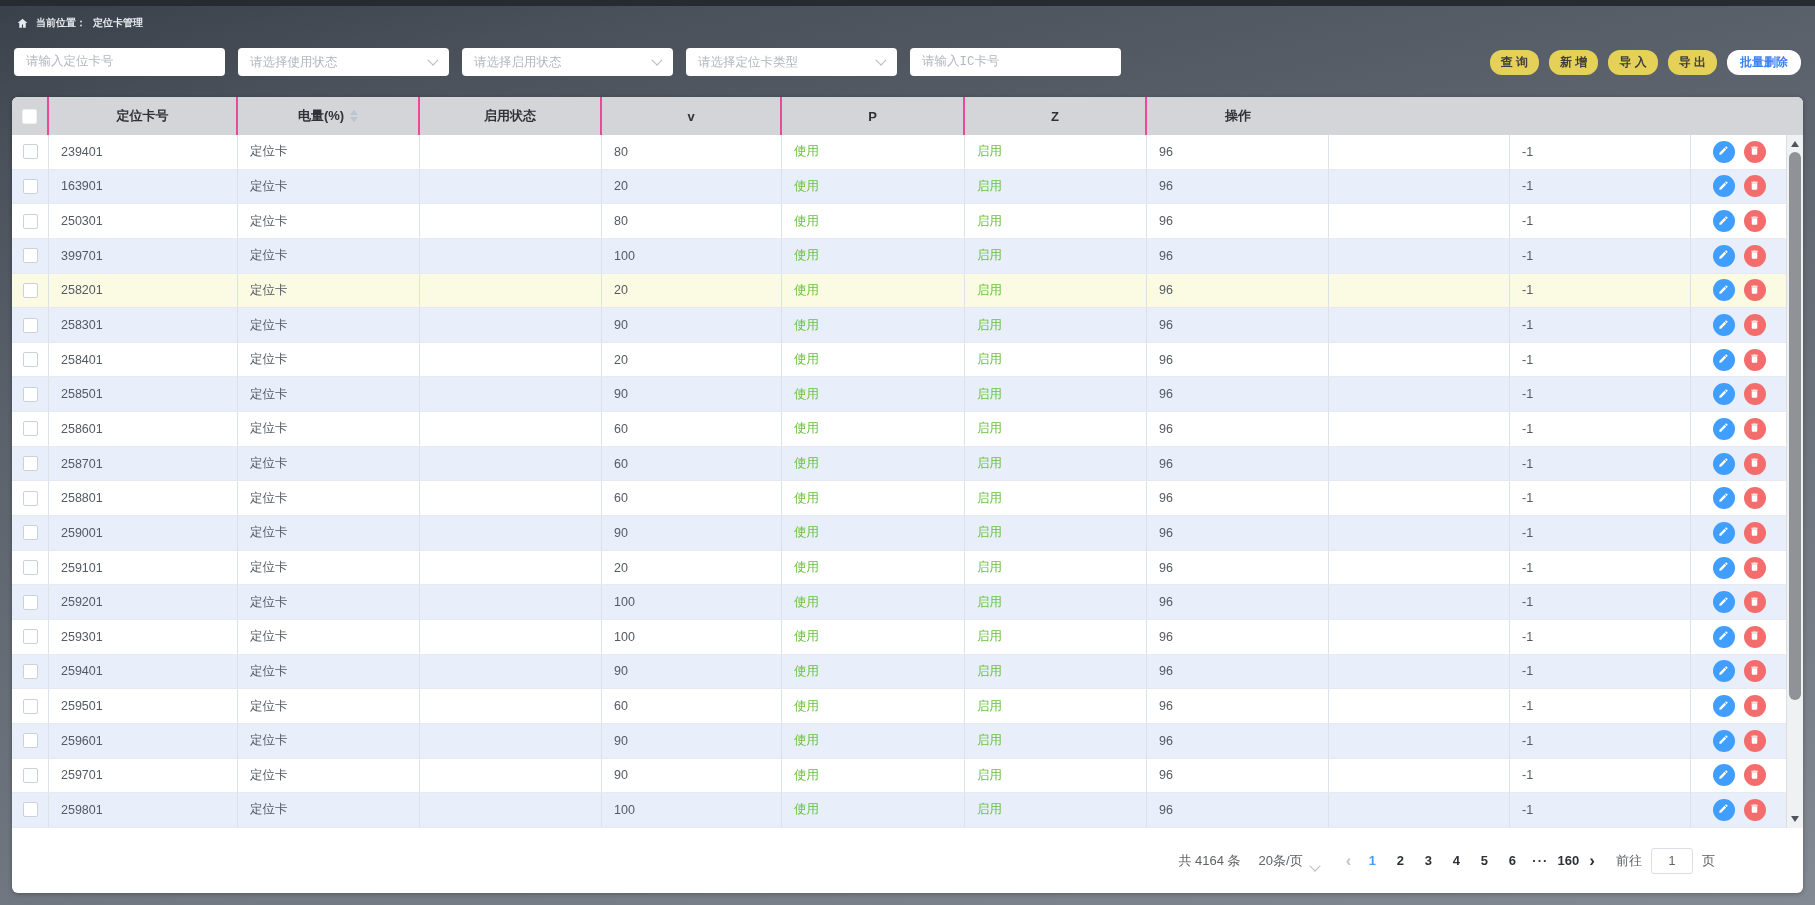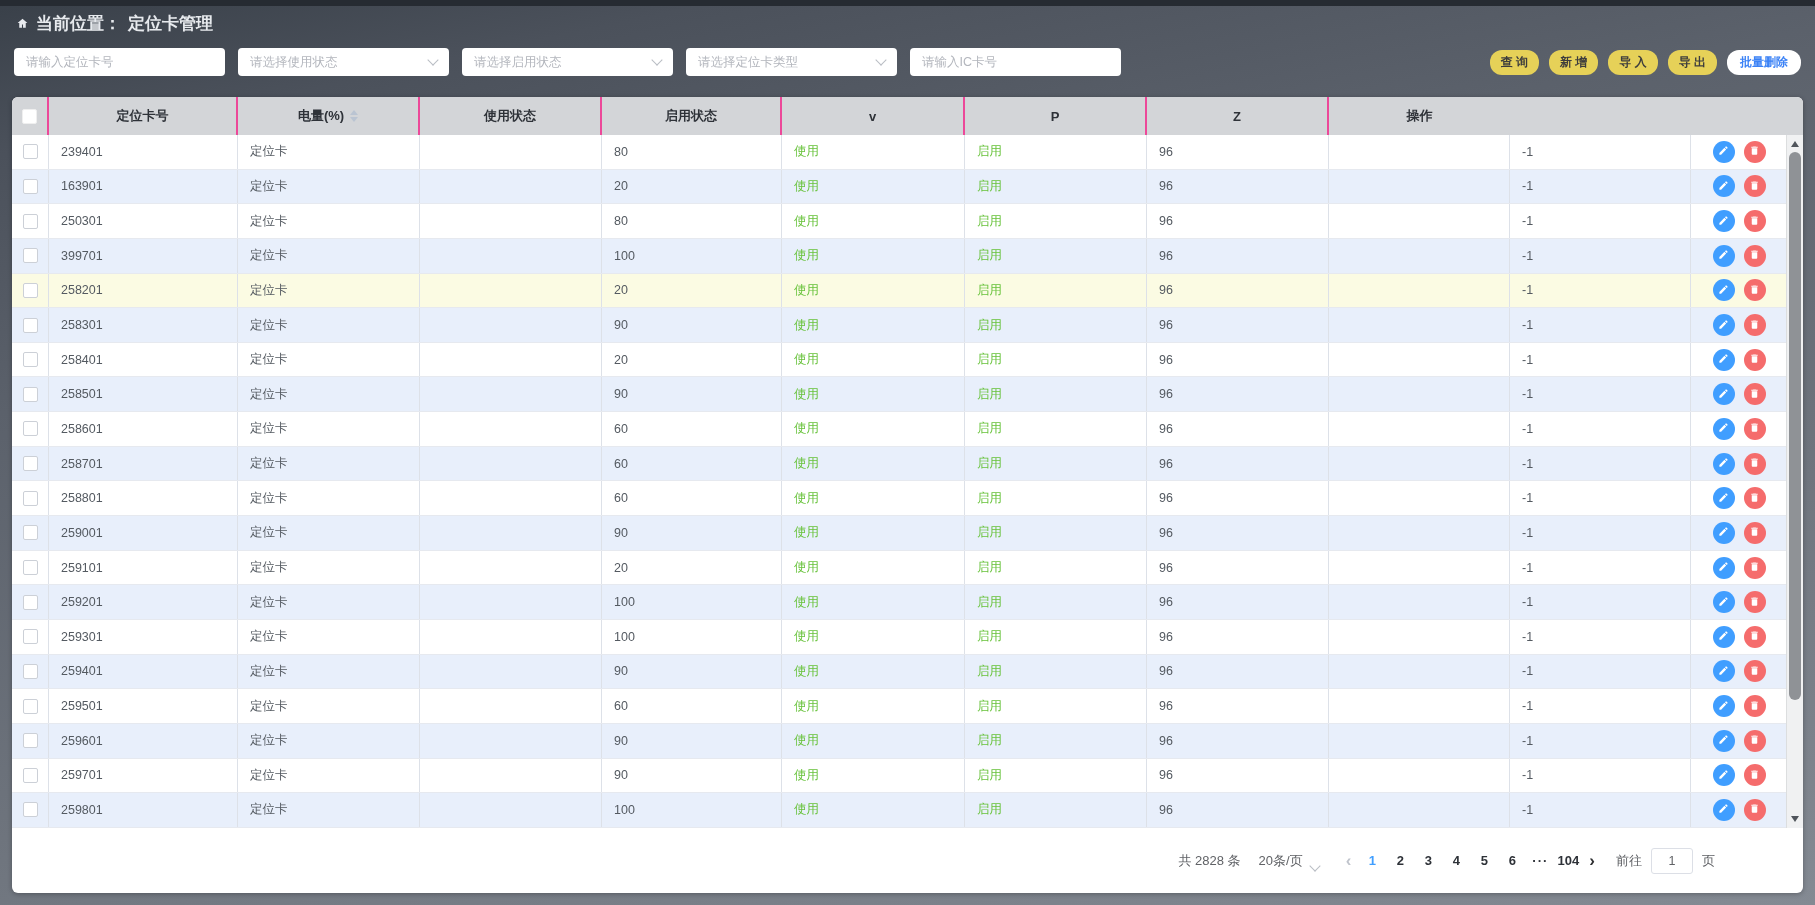--- a/index.html
+++ b/index.html
@@ -1,25 +1,25 @@
 <!DOCTYPE html>
 <html><head>
 <meta charset="utf-8">
 <style>
   html,body{margin:0;padding:0;width:1815px;height:905px;overflow:hidden;
     font-family:"Liberation Sans","DejaVu Sans",sans-serif;}
   body{background:linear-gradient(168deg,#394049 0%,#4b515b 12%,#5b616b 32%,#6e747d 65%,#848a93 100%);}
   .top-strip{height:6px;background:#262b32;}
   .topbar{height:34px;display:flex;align-items:center;padding-left:16px;color:#e7eaee;
-    font-size:17px;font-weight:bold;gap:7px;}
+    font-size:10px;font-weight:bold;gap:7px;}
   .topbar svg{display:block;}
   .filterbar{display:flex;align-items:center;margin:8px 14px 0 14px;}
   .f-input,.f-select{width:211px;height:28px;background:#fff;border-radius:4px;border:none;
     box-sizing:border-box;margin-right:13px;}
-  .f-input{padding:0 12px;font-size:12.5px;color:#1d4ed8;outline:none;font-family:Liberation Sans, sans-serif;}
+  .f-input{padding:0 12px;font-size:12.5px;color:#1d4ed8;outline:none;font-family:Liberation Mono, monospace;}
   .f-input::placeholder{color:#b3b6bd;}
   .f-select{display:flex;align-items:center;justify-content:space-between;padding:0 12px;cursor:pointer;}
   .f-select .ph{color:#b3b6bd;font-size:12.5px;}
   .chev{width:7px;height:7px;border-right:1.5px solid #b9bdc4;border-bottom:1.5px solid #b9bdc4;
     transform:rotate(45deg);margin-top:-4px;}
   .toolbar{margin-left:auto;display:flex;align-items:center;}
   .btn{height:25px;border:none;border-radius:12px;font-size:12px;font-weight:bold;margin-left:10px;
     padding:0 11px;cursor:pointer;font-family:inherit;white-space:nowrap;}
   .btn.yellow{background:#e6d158;color:#3d3d3d;}
   .btn.disabled{background:#fff;color:#3b82f6;padding:0 13px;cursor:not-allowed;}
@@ -114,21 +114,20 @@
       <span class="cb cb-header"></span>
     </div>
     <div class="th">定位卡号</div>
     <div class="th">
       <span>电量(%)</span>
       <span class="sort">
         <i class="caret up"></i>
         <i class="caret down"></i>
       </span>
     </div>
-    <div class="th">使用状态</div>
     <div class="th">启用状态</div>
     <div class="th">v</div>
     <div class="th">P</div>
     <div class="th">Z</div>
     <div class="th">操作</div>
   </div>
 
   <div id="tbody">
     <div class="tr grid">
       <div class="td td-check">
@@ -751,27 +750,27 @@
     </div>
   </div>
 
   <div class="vscroll">
     <i class="s-arrow up"></i>
     <div class="s-thumb"></div>
     <i class="s-arrow down"></i>
   </div>
 
   <div class="pagefoot">
-    <span class="pf-total">共 2828 条</span>
+    <span class="pf-total">共 4164 条</span>
     <span class="pf-size">
       <span>20条/页</span>
       <i class="chev"></i>
     </span>
     <span class="pg-arrow disabled">‹</span>
-    <span id="pages"><span class="page active">1</span><span class="page">2</span><span class="page">3</span><span class="page">4</span><span class="page">5</span><span class="page">6</span><span class="page dots">···</span><span class="page">104</span></span>
+    <span id="pages"><span class="page active">1</span><span class="page">2</span><span class="page">3</span><span class="page">4</span><span class="page">5</span><span class="page">6</span><span class="page dots">···</span><span class="page">160</span></span>
     <span class="pg-arrow">›</span>
     <span class="jump">
       <span>前往</span>
       <input class="jump-input" value="1" style="">
       <span>页</span>
     </span>
   </div>
 </div>
 
 </body></html>

